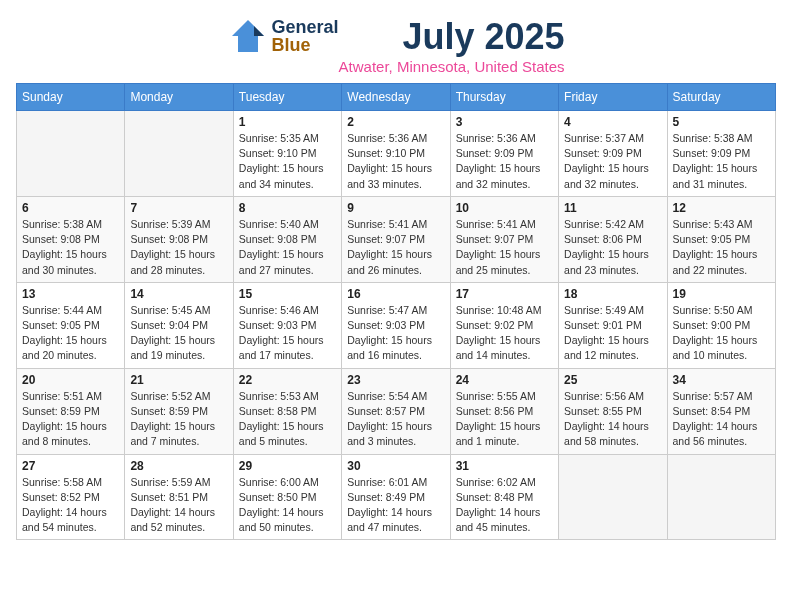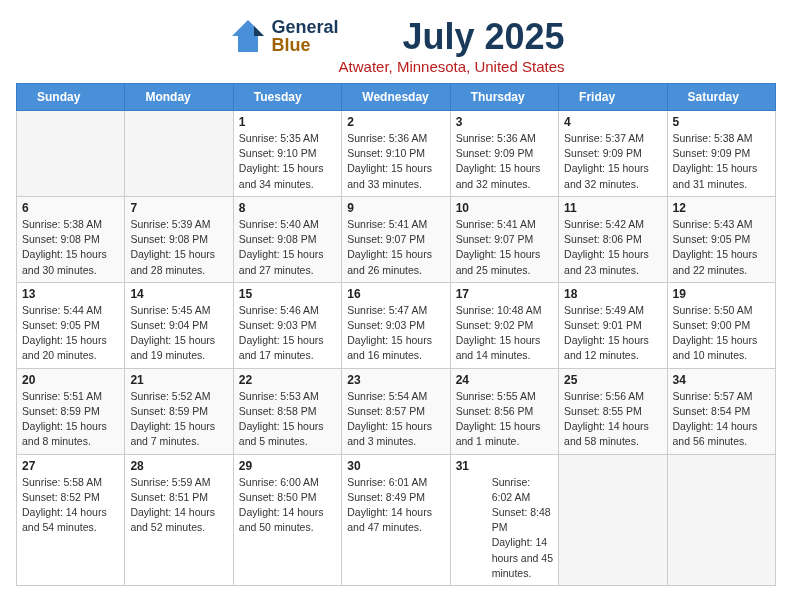--- a/index.html
+++ b/index.html
@@ -19,34 +19,34 @@
     .title-block {
       text-align: right;
     }
     .month-year {
       font-size: 36px;
       color: #1a3a5c;
       font-weight: bold;
     }
     .location {
       font-size: 15px;
-      color: #b91c1c;
+      color: #ec4899;
     }
     table {
       width: 100%;
       border-collapse: collapse;
       font-size: 11px;
     }
     thead th {
       background: #4a90d9;
       color: #fff;
-      padding: 6px 20px;
+      padding: 6px 5px;
       text-align: left;
       font-size: 12px;
-      font-weight: bold;
+      font-weight: normal;
       border: 1px solid #3a7bc8;
     }
     td {
       border: 1px solid #ccc;
       vertical-align: top;
       padding: 4px 5px;
       width: 108px;
       min-height: 80px;
       background: #fff;
     }
@@ -308,21 +308,21 @@
 Daylight: 14 hours and 50 minutes.</div>
         </td>
         <td>
           <span class="day-num">30</span>
           <div class="day-info" style="white-space: pre-line;">Sunrise: 6:01 AM
 Sunset: 8:49 PM
 Daylight: 14 hours and 47 minutes.</div>
         </td>
         <td>
           <span class="day-num">31</span>
-          <div class="day-info" style="white-space: pre-line; margin-left: 36px;">Sunrise: 6:02 AM
+          <div class="day-info" style="white-space: pre-line;">Sunrise: 6:02 AM
 Sunset: 8:48 PM
 Daylight: 14 hours and 45 minutes.</div>
         </td>
         <td class="empty"></td>
         <td class="empty"></td>
       </tr>
     </tbody>
 </table>
 
 </body></html>

